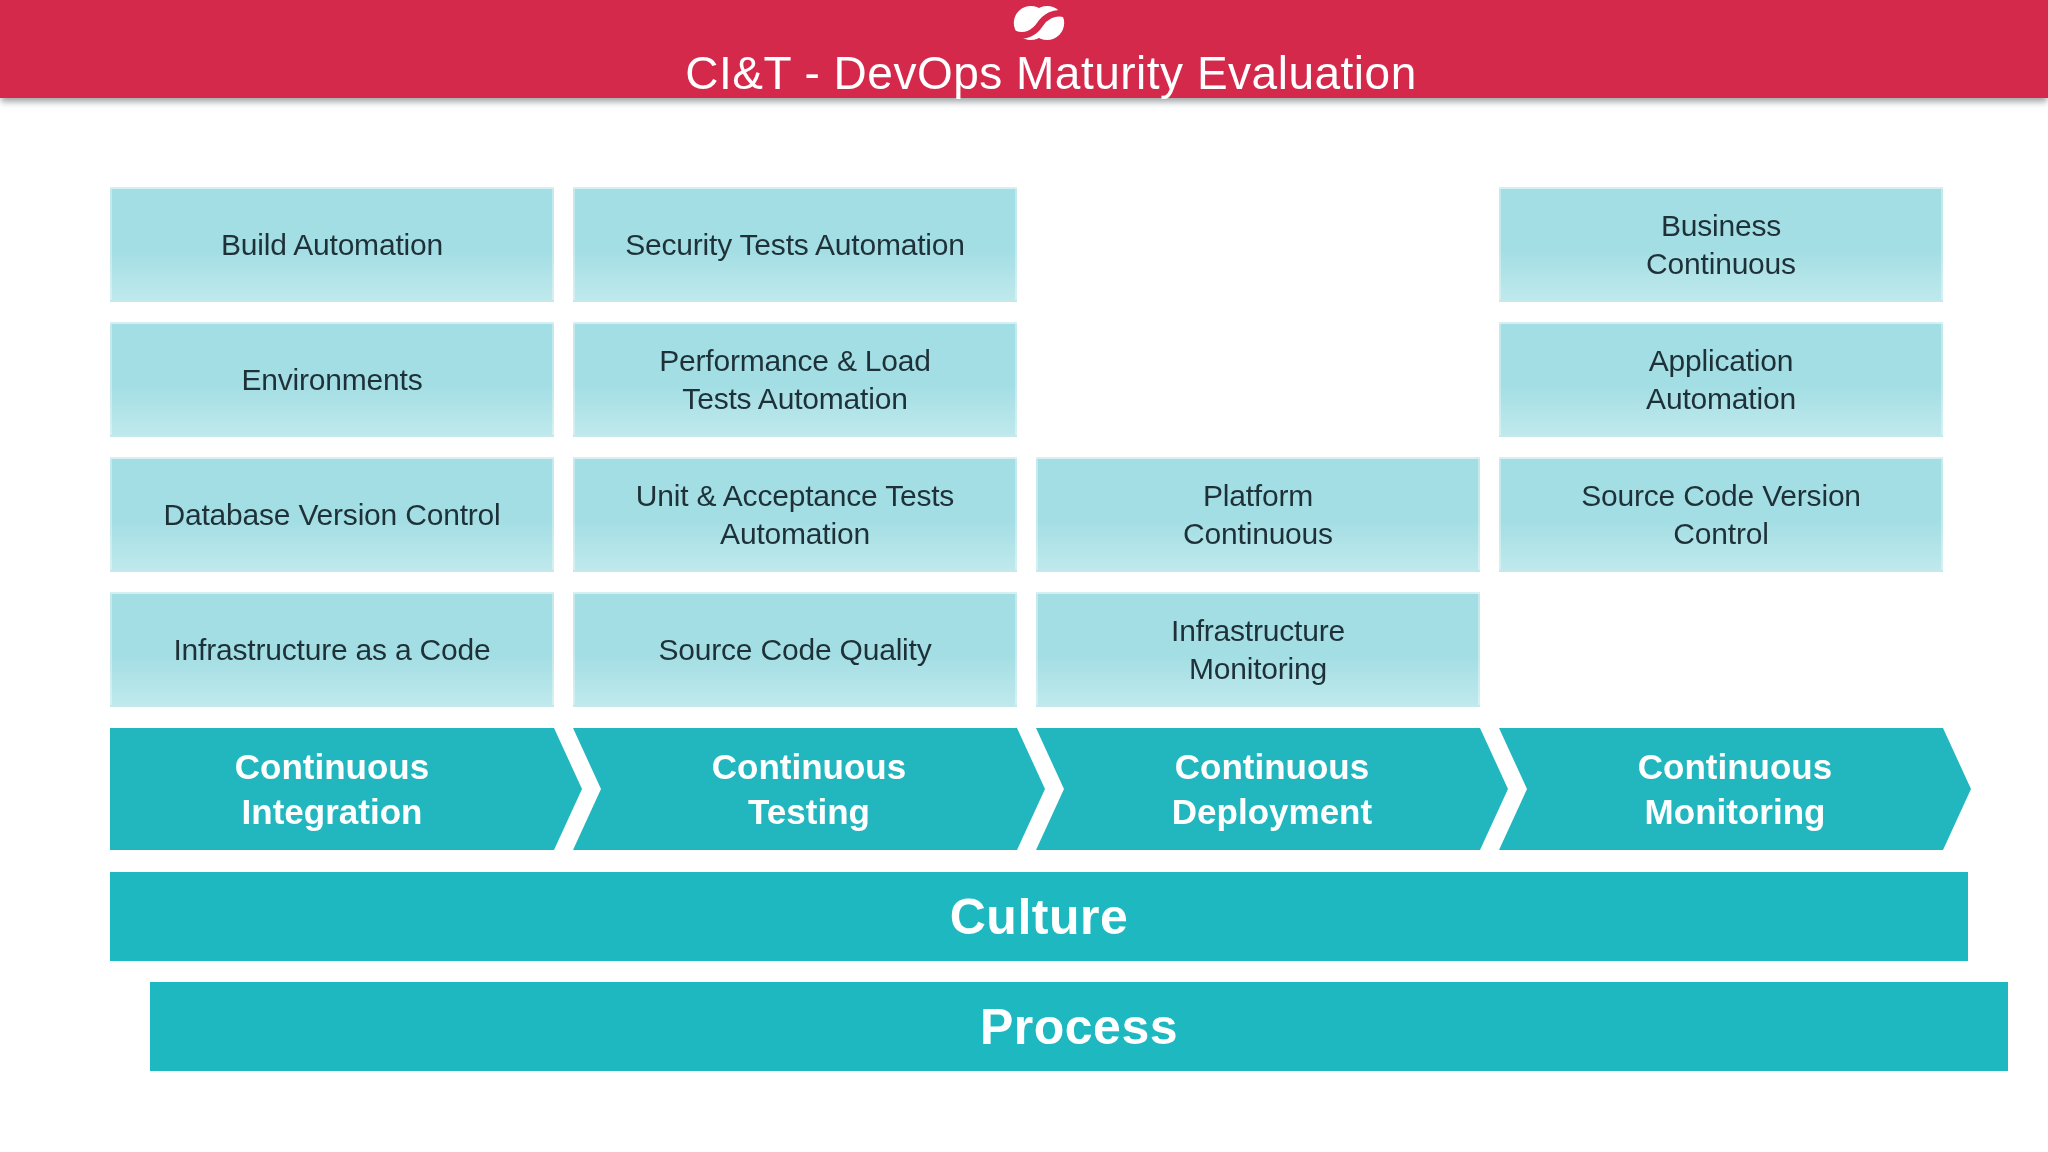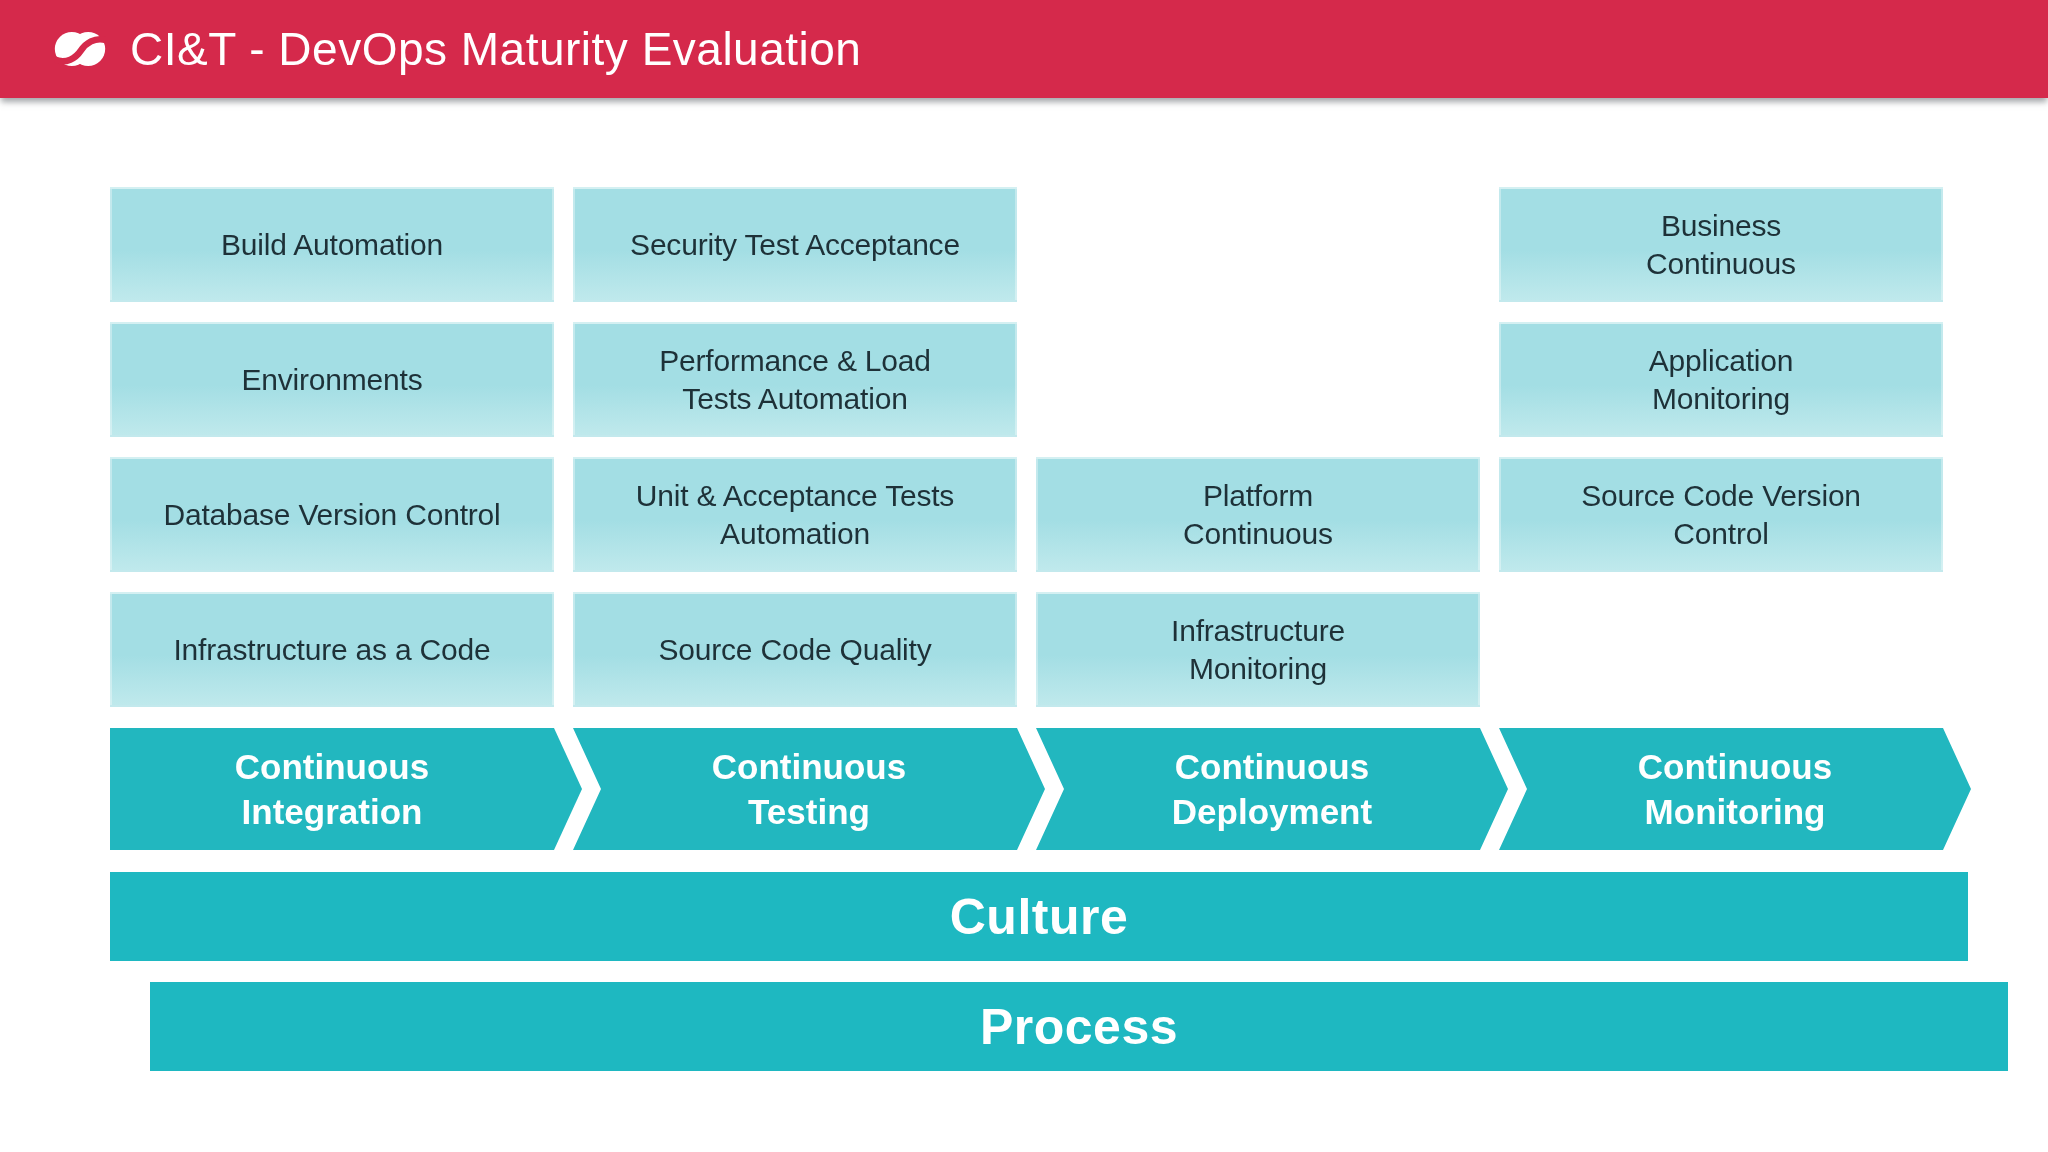--- a/index.html
+++ b/index.html
@@ -10,20 +10,21 @@
   }
 
   
   .header {
     position:absolute; left:0; top:0; width:100%; height:98px;
     background:var(--header-bg);
     display:flex; align-items:center;
     padding-left:54px; box-sizing:border-box;
     box-shadow:0 5px 6px -1px rgba(90,95,100,.55);
     z-index:5;
+    flex-direction:column;
   }
   .logo { width:52px; height:46px; margin-right:24px; flex:0 0 auto; }
   .title {
     color:#ffffff; font-size:46px; font-weight:400; letter-spacing:.5px;
     white-space:nowrap;
   }
 
   
   .grid {
     position:absolute; left:110px; top:187px; width:1769px;
@@ -80,31 +81,31 @@
         <circle cx="22" cy="28" r="21"></circle>
         <circle cx="42" cy="28" r="21"></circle>
       </g>
       <path d="M1 41 C 15 47, 27 39, 33 30 C 39 21, 50 13, 64 17" stroke="var(--header-bg)" stroke-width="8" fill="none"></path>
     </svg>
     <div class="title">CI&amp;T - DevOps Maturity Evaluation</div>
   </div>
 
   <div class="grid">
     <div class="cell">Build Automation</div>
-    <div class="cell">Security Test Acceptance</div>
+    <div class="cell">Security Tests Automation</div>
     <div class="cell empty"></div>
     <div class="cell">Business
 Continuous</div>
 
     <div class="cell">Environments</div>
     <div class="cell">Performance &amp; Load
 Tests Automation</div>
     <div class="cell empty"></div>
     <div class="cell">Application
-Monitoring</div>
+Automation</div>
 
     <div class="cell">Database Version Control</div>
     <div class="cell">Unit &amp; Acceptance Tests
 Automation</div>
     <div class="cell">Platform
 Continuous</div>
 
     <div class="cell">Source Code Version
 Control</div>
     <div class="cell">Infrastructure as a Code</div>

